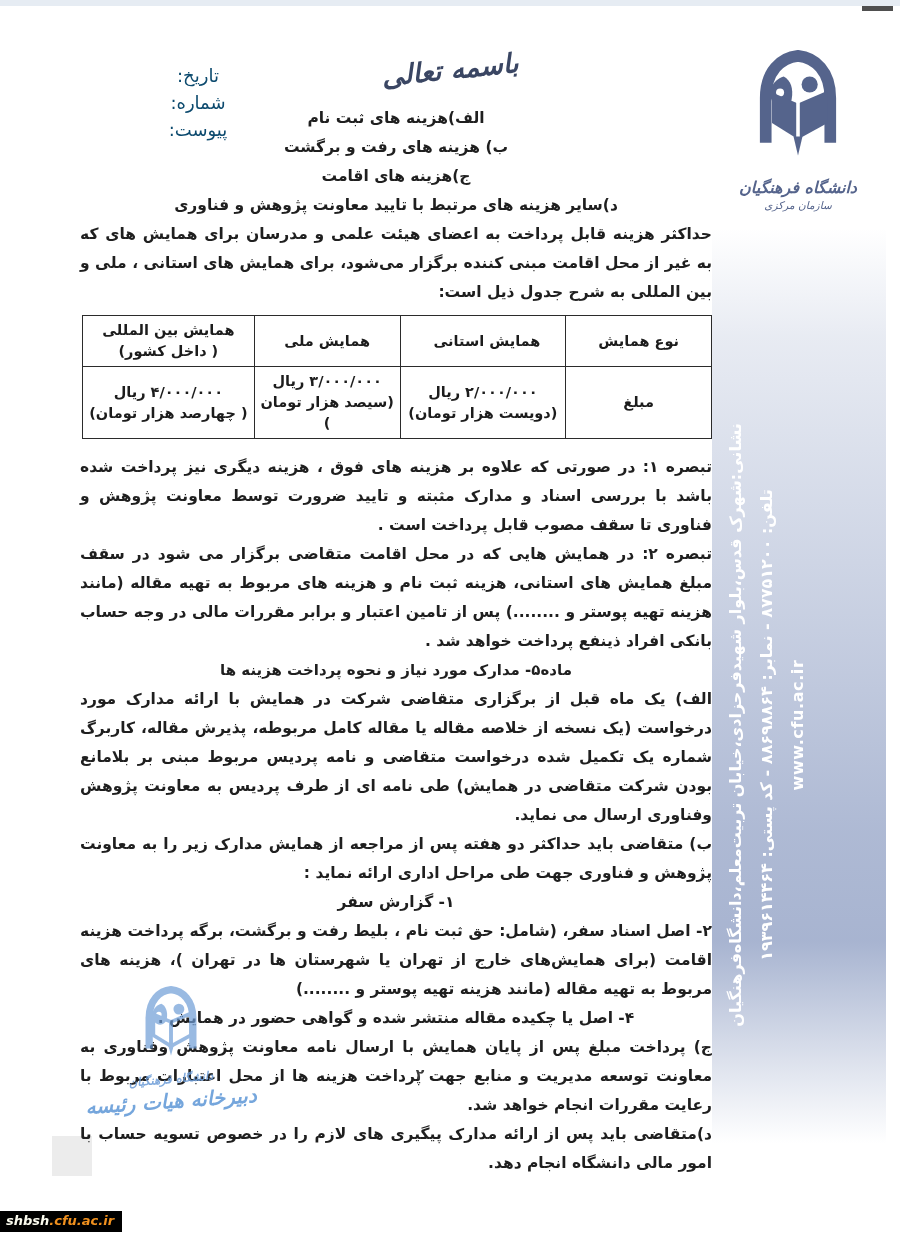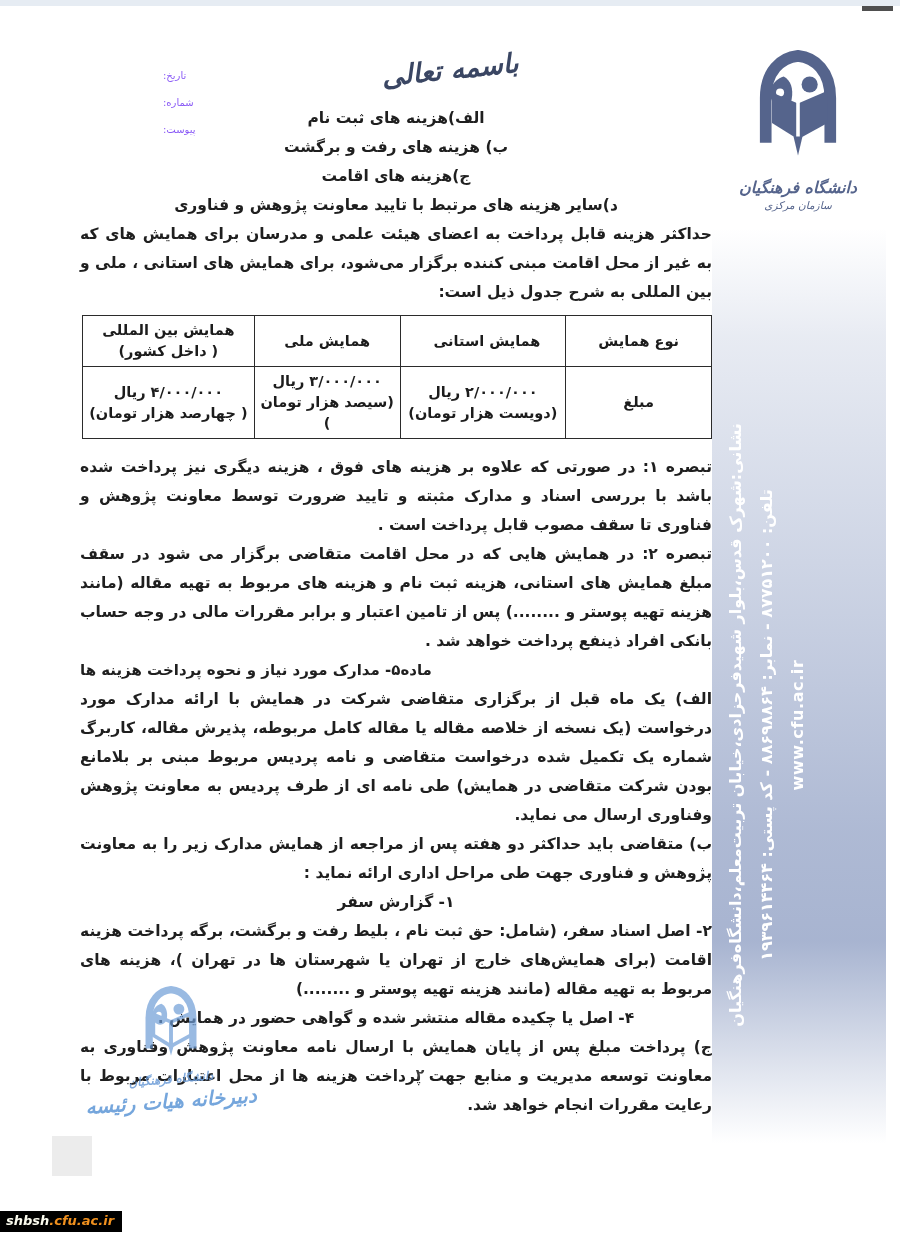--- a/index.html
+++ b/index.html
@@ -28,41 +28,41 @@
       rgba(178,189,214,0.40) 92%,
       rgba(190,200,222,0) 100%); }
   .band-text { position:absolute; left:448px; top:677px; width:640px; height:96px;
     transform:rotate(-90deg); transform-origin:center center;
     direction:rtl; text-align:center; color:#ffffff; font-weight:bold;
     font-size:16px; line-height:31px; letter-spacing:0.3px; }
   .band-text .latin { letter-spacing:0.6px; }
 
   
   .meta { position:absolute; left:163px; top:62px; width:70px; direction:rtl;
-    text-align:left; color:#8b5cf6; font-size:10px; line-height:27px; }
+    text-align:center; color:#0c4a6e; font-size:18px; line-height:27px; }
 
   
   .besmele { position:absolute; left:370px; top:54px; width:160px; text-align:center;
     font-family:"DejaVu Serif", serif; font-style:italic; font-weight:bold;
     font-size:27px; color:#3a4663; transform:rotate(-6deg); }
 
   
   .logo-block { position:absolute; left:728px; top:46px; width:140px; text-align:center; }
   .logo-block svg { display:block; margin:0 auto; }
   .logo-uni { font-family:"DejaVu Serif", serif; font-style:italic; font-weight:bold;
     font-size:16px; color:#55648c; margin-top:2px; }
   .logo-org { font-family:"DejaVu Serif", serif; font-style:italic;
     font-size:10.5px; color:#55648c; margin-top:2px; }
 
   
   .doc-body { position:absolute; left:80px; top:104px; width:632px; direction:rtl;
     color:#1f1f1f; font-weight:bold; font-size:15.5px; line-height:29px; }
   .bline  { text-align:center; }
   .bpara  { text-align:justify; }
-  .bheading { text-align:left; font-size:15px; }
+  .bheading { text-align:center; font-size:15px; }
 
   
   .fees-table { width:630px; border-collapse:collapse; margin:8px 0 14px 0;
     direction:rtl; text-align:center; color:#1c1c1c; }
   .fees-table td, .fees-table th { border:1.7px solid #2b2b2b; font-weight:bold;
     font-size:14.5px; vertical-align:middle; padding:4px 4px; line-height:21px; }
   .fees-table .c-type { width:146px; }
   .fees-table .c-prov { width:166px;padding-left:12px; }
   .fees-table .c-nat  { width:146px; }
   .fees-table .c-intl { width:172px; }
@@ -165,20 +165,21 @@
 
     <div class="bpara">تبصره ۱: در صورتی که علاوه بر هزینه های فوق ، هزینه دیگری نیز پرداخت شده باشد با بررسی اسناد و مدارک مثبته و تایید ضرورت توسط معاونت پژوهش و فناوری تا سقف مصوب قابل پرداخت است .</div>
     <div class="bpara">تبصره ۲: در همایش هایی که در محل اقامت متقاضی برگزار می شود در سقف مبلغ همایش های استانی، هزینه ثبت نام و  هزینه های  مربوط به تهیه مقاله (مانند هزینه تهیه پوستر و ........)  پس از تامین اعتبار و برابر مقررات مالی در وجه حساب بانکی افراد ذینفع پرداخت خواهد شد .</div>
     <div class="bheading">ماده۵- مدارک مورد نیاز و نحوه پرداخت هزینه ها</div>
     <div class="bpara">الف) یک ماه قبل از برگزاری متقاضی شرکت در همایش  با ارائه مدارک مورد درخواست (یک نسخه از خلاصه مقاله یا مقاله کامل مربوطه، پذیرش مقاله، کاربرگ شماره یک تکمیل شده درخواست متقاضی و نامه پردیس مربوط مبنی بر بلامانع بودن شرکت متقاضی در همایش) طی نامه ای از طرف پردیس به معاونت پژوهش وفناوری ارسال می نماید.</div>
     <div class="bpara">ب) متقاضی باید حداکثر دو هفته پس از مراجعه  از همایش مدارک زیر را به معاونت پژوهش و فناوری جهت طی مراحل اداری  ارائه نماید :</div>
     <div class="bline">۱- گزارش سفر</div>
     <div class="bpara">۲- اصل اسناد سفر، (شامل: حق ثبت نام ، بلیط رفت و برگشت، برگه پرداخت هزینه اقامت (برای همایش‌های خارج  از تهران یا شهرستان ها در تهران )، هزینه های  مربوط به تهیه مقاله  (مانند هزینه تهیه پوستر و ........)</div>
     <div class="bline">۴- اصل  یا چکیده مقاله منتشر شده و گواهی حضور در همایش .</div>
     <div class="bpara">ج) پرداخت مبلغ پس از پایان همایش با ارسال نامه معاونت پژوهش وفناوری  به معاونت توسعه مدیریت و منابع  جهت پرداخت هزینه ها از محل اعتبارات مربوط با رعایت مقررات انجام خواهد شد.</div>
+    <div class="bpara">د)متقاضی باید پس از ارائه مدارک پیگیری های لازم را در خصوص تسویه حساب با امور مالی دانشگاه انجام دهد.</div>
   </div>
 
   <div class="stamp">
     <svg width="74" height="88" viewBox="0 0 120 145">
       <path d="M24,108 L24,58 C24,28 41,13 60,11 C79,13 96,28 96,58 L96,108" fill="none" stroke="#6f9ed8" stroke-width="12"></path>
       <circle cx="73" cy="43" r="9" fill="#6f9ed8"></circle>
       <path d="M44,34 C31,38 25,52 32,63 C38,72 51,70 53,59 C55,48 52,38 44,34 Z" fill="#6f9ed8"></path>
       <circle cx="40" cy="52" r="4.5" fill="#ffffff"></circle>
       <path d="M60,64 L93,50 L93,86 L60,104 Z" fill="none" stroke="#6f9ed8" stroke-width="6"></path>
       <path d="M60,64 L31,52 L31,86 L60,104 Z" fill="none" stroke="#6f9ed8" stroke-width="6"></path>

